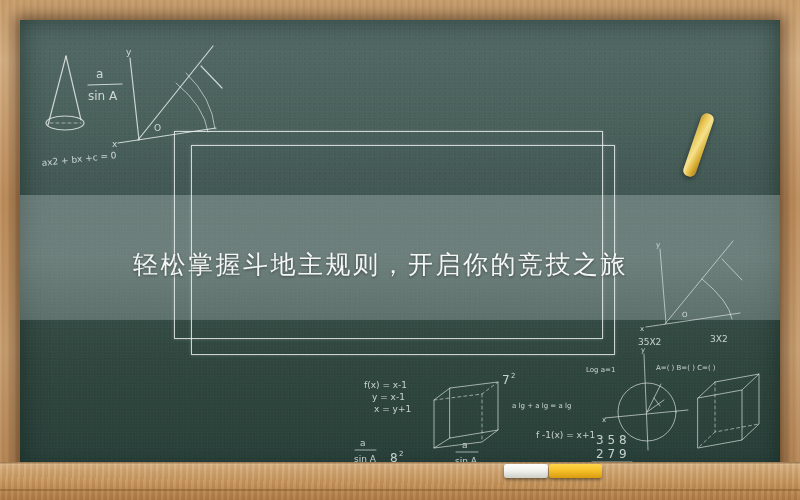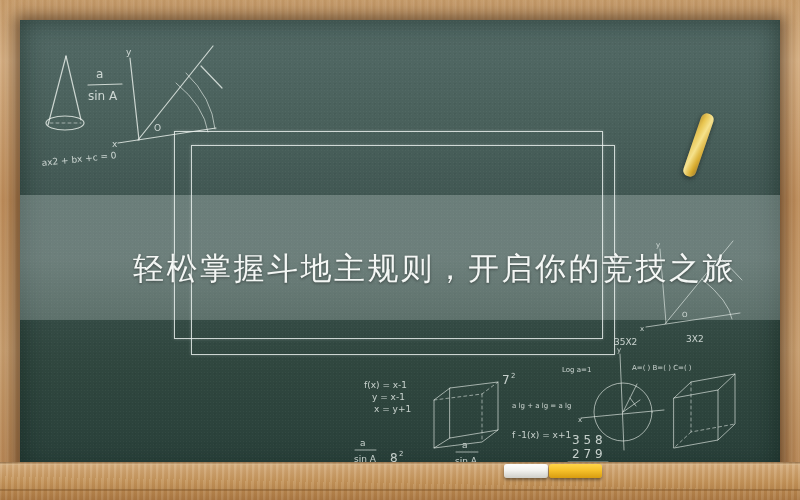--- a/index.html
+++ b/index.html
@@ -84,21 +84,21 @@
     border:1.5px solid rgba(238,244,241,.82);
     box-shadow:0 0 3px rgba(255,255,255,.25);
   }
   .rect-outer{left:154px;top:111px;width:427px;height:206px;}
   .rect-inner{left:171px;top:125px;width:422px;height:208px;}
 
   
   .title{
     position:absolute;
     left:113px;top:228px;
-    font-size:31px;
+    font-size:25px;
     letter-spacing:2.5px;
     color:#f4f7f5;
     font-family:"DejaVu Sans","Liberation Sans",sans-serif;
     text-shadow:0 1px 3px rgba(0,0,0,.45);
     white-space:nowrap;
   }
 
   
   .doodle{position:absolute;pointer-events:none;}
   .doodle svg{display:block;overflow:visible;}
@@ -217,21 +217,21 @@
 
         <text class="chalktext big" x="40" y="102">8</text>
         <text class="chalktext sm" x="49" y="96">2</text>
 
         <text class="chalktext" x="112" y="88">a</text>
         <path class="chalkline thin" d="M106 92 L128 92"></path>
         <text class="chalktext" x="105" y="104">sin A</text>
       </svg>
     </div>
 
-    <div class="doodle" style="left:476px;top:290px;">
+    <div class="doodle" style="left:500px;top:290px;">
       <svg width="275" height="170" viewBox="0 0 275 170">
 
         <text class="chalktext" x="118" y="35">35X2</text>
         <text class="chalktext" x="190" y="32">3X2</text>
         <text class="chalktext sm" x="136" y="60">A=( ) B=( ) C=( )</text>
         <text class="chalktext sm" x="66" y="62">Log a=1</text>
         <text class="chalktext sm" x="16" y="158">a log (bc)</text>
 
         <circle class="chalkline thin" cx="127" cy="102" r="29"></circle>
         <text class="chalktext sm" x="121" y="42">y</text>

